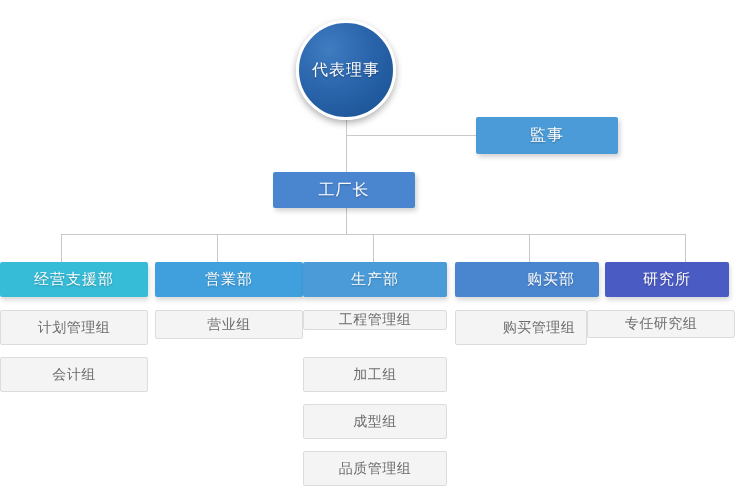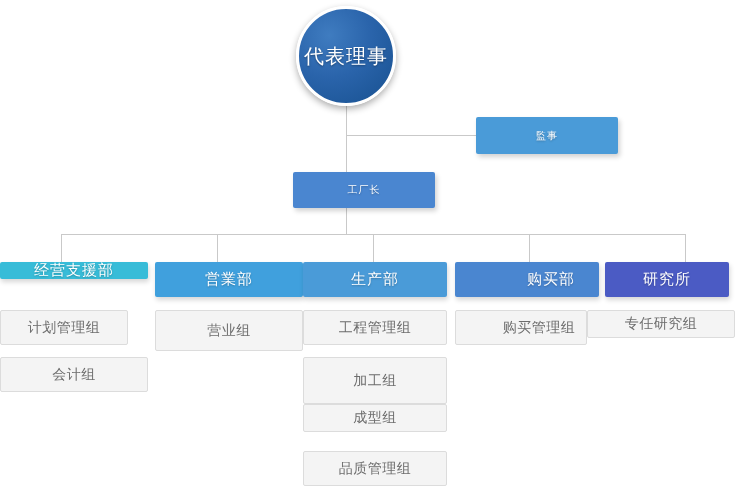--- a/index.html
+++ b/index.html
@@ -23,49 +23,49 @@
     position: absolute;
     background: #c9c9c9;
   }
   .vline { width: 1px; }
   .hline { height: 1px; }
 
   
   .root-node {
     position: absolute;
     left: 296px;
-    top: 6px;
+    top: 20px;
     width: 100px;
     height: 100px;
     border-radius: 50%;
     background: radial-gradient(circle at 32% 28%, #3f7cc0 0%, #2a64ab 45%, #17508f 100%);
     border: 3px solid #ffffff;
     box-sizing: border-box;
     box-shadow: 0 3px 7px rgba(0,0,0,0.32);
     display: flex;
     align-items: center;
     justify-content: center;
     color: #ffffff;
-    font-size: 20px;
+    font-size: 16px;
     letter-spacing: 1px;
     text-shadow: 0 1px 2px rgba(0,0,0,0.35);
   }
 
   
   .node-box {
     position: absolute;
     box-sizing: border-box;
     display: flex;
     align-items: center;
     justify-content: center;
     border-radius: 2px;
   }
   .node-blue {
     color: #ffffff;
-    font-size: 10px;
+    font-size: 16px;
     letter-spacing: 1px;
     text-shadow: 0 1px 2px rgba(0,0,0,0.28);
     box-shadow: 2px 3px 5px rgba(0,0,0,0.18);
   }
   .dept-box {
     color: #ffffff;
     font-size: 15px;
     letter-spacing: 1px;
     text-shadow: 0 1px 2px rgba(0,0,0,0.25);
     box-shadow: 1px 3px 5px rgba(0,0,0,0.16);
@@ -98,51 +98,51 @@
   <div class="line vline" style="left:685px; top:234px; height:28px;"></div>
 
   <div class="root-node">
     <span>代表理事</span>
   </div>
 
   <div class="node-box node-blue" style="left:476px; top:117px; width:142px; height:37px; background:#4a9bd8;">
     <span>監事</span>
   </div>
 
-  <div class="node-box node-blue" style="left:293px; top:172px; width:142px; height:36px; background:#4a86d0;">
+  <div class="node-box node-blue" style="left:273px; top:172px; width:142px; height:36px; background:#4a86d0;">
     <span>工厂长</span>
   </div>
 
-  <div class="node-box dept-box" style="left:0px; top:262px; width:148px; height:17px; background:#37bcd8;">
+  <div class="node-box dept-box" style="left:0px; top:262px; width:148px; height:35px; background:#37bcd8;">
     <span>经营支援部</span>
   </div>
-  <div class="node-box sub-box" style="left:0px; top:310px; width:128px; height:35px;">
+  <div class="node-box sub-box" style="left:0px; top:310px; width:148px; height:35px;">
     <span>计划管理组</span>
   </div>
   <div class="node-box sub-box" style="left:0px; top:357px; width:148px; height:35px;">
     <span>会计组</span>
   </div>
 
   <div class="node-box dept-box" style="left:155px; top:262px; width:148px; height:35px; background:#40a0dd;">
     <span>営業部</span>
   </div>
-  <div class="node-box sub-box" style="left:155px; top:310px; width:148px; height:41px;">
+  <div class="node-box sub-box" style="left:155px; top:310px; width:148px; height:29px;">
     <span>营业组</span>
   </div>
 
   <div class="node-box dept-box" style="left:303px; top:262px; width:144px; height:35px; background:#4a9bd8;">
     <span>生产部</span>
   </div>
-  <div class="node-box sub-box" style="left:303px; top:310px; width:144px; height:35px;">
+  <div class="node-box sub-box" style="left:303px; top:310px; width:144px; height:20px;">
     <span>工程管理组</span>
   </div>
-  <div class="node-box sub-box" style="left:303px; top:357px; width:144px; height:47px;">
+  <div class="node-box sub-box" style="left:303px; top:357px; width:144px; height:35px;">
     <span>加工组</span>
   </div>
-  <div class="node-box sub-box" style="left:303px; top:404px; width:144px; height:28px;">
+  <div class="node-box sub-box" style="left:303px; top:404px; width:144px; height:35px;">
     <span>成型组</span>
   </div>
   <div class="node-box sub-box" style="left:303px; top:451px; width:144px; height:35px;">
     <span>品质管理组</span>
   </div>
 
   <div class="node-box dept-box" style="left:455px; top:262px; width:144px; height:35px; background:#4a86d0;padding-left:48px;">
     <span>购买部</span>
   </div>
   <div class="node-box sub-box" style="left:455px; top:310px; width:132px; height:35px;padding-left:36px;">

